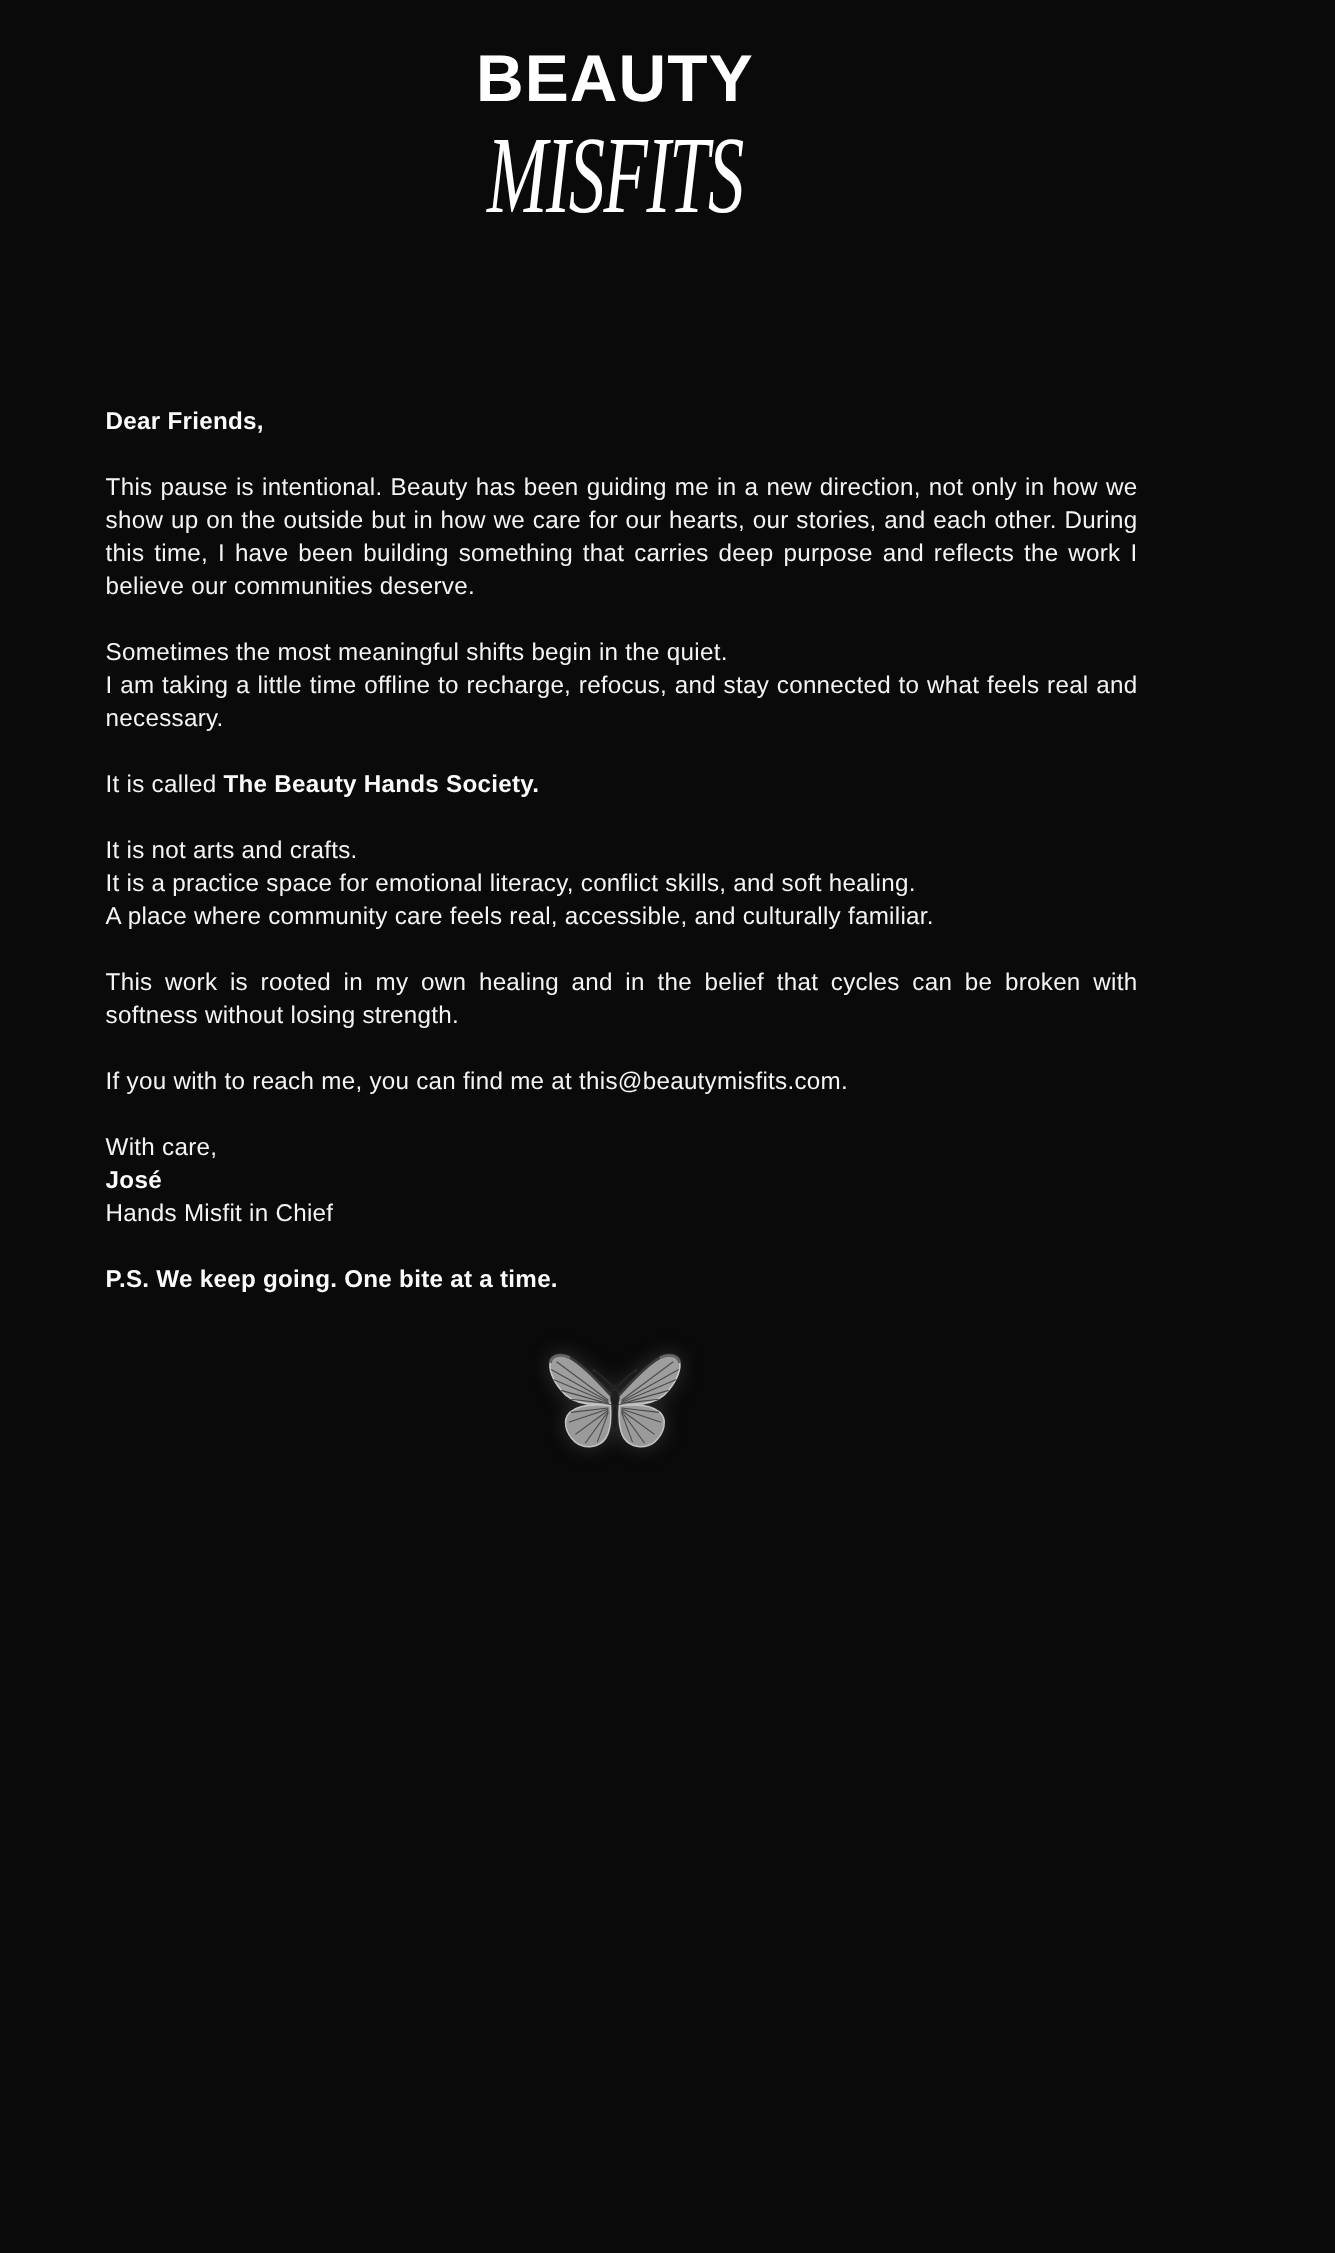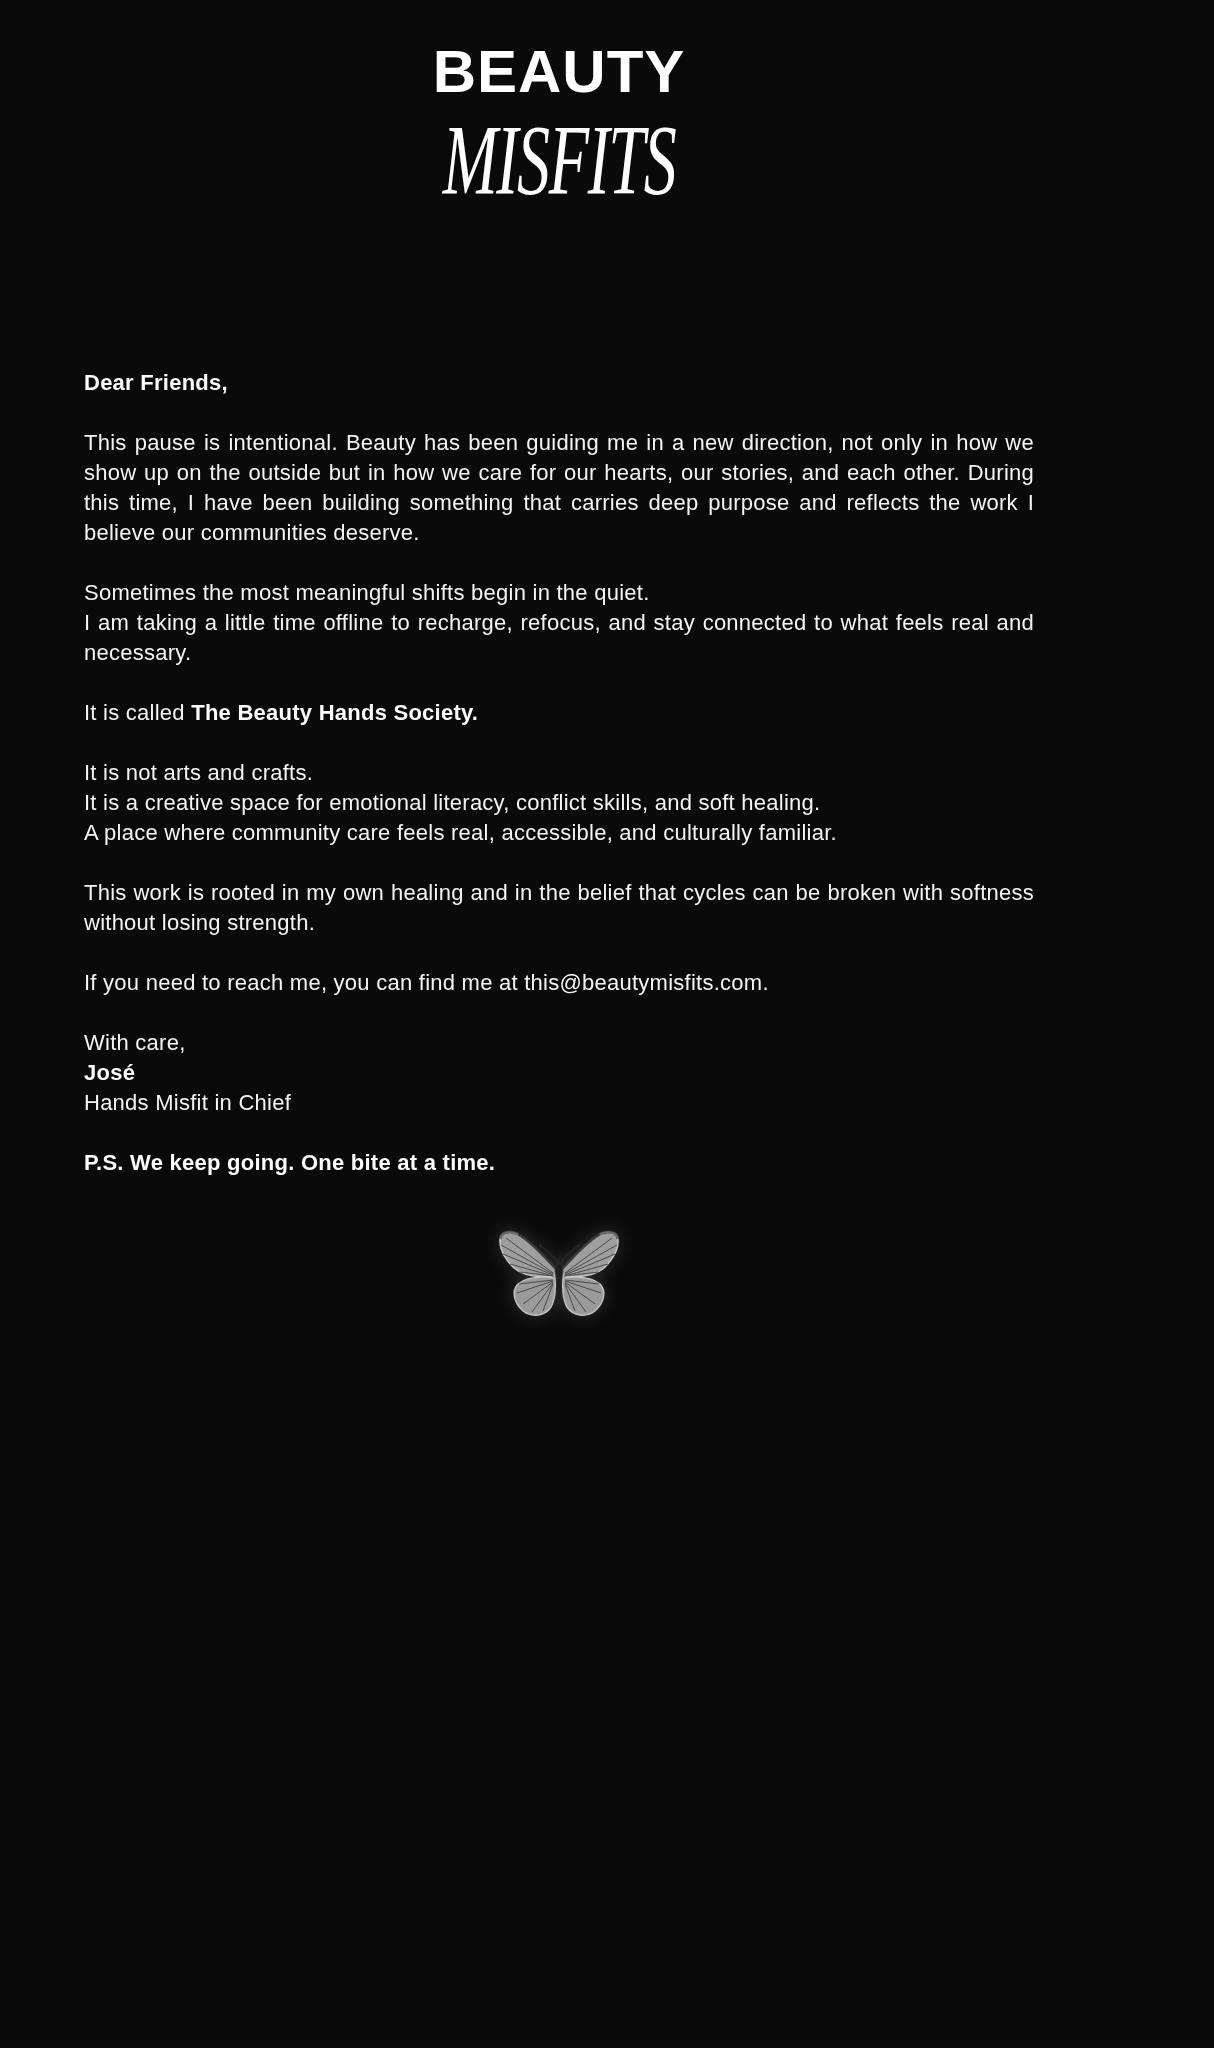--- a/index.html
+++ b/index.html
@@ -32,21 +32,21 @@
 
   
   .letter {
     width: 950px;
     margin: 152px auto 0 auto;
     color: #f4f4f4;
     font-size: 22px; line-height: 30px;
     letter-spacing: 0.25px;
     text-align: justify;
   }
-  .letter p { margin: 0 0 30px 0; }
+  .letter p { margin: 0 0 30px 12px; }
   .letter strong { font-weight: 700; color: #fbfbfb; }
 
   
   .butterfly {
     margin: 45px auto 0 auto;
     width: 144px; height: 100px;
     display: block;
   }
   .butterfly svg {
     display: block;
@@ -61,23 +61,23 @@
   <header class="logo">
     <div class="logo-beauty">BEAUTY</div>
     <div class="logo-misfits">MISFITS</div>
   </header>
 
   <main class="letter" id="letter">
       <p><strong>Dear Friends,</strong></p>
       <p><span>This pause is intentional. Beauty has been guiding me in a new direction, not only in how we show up on the outside but in how we care for our hearts, our stories, and each other. During this time, I have been building something that carries deep purpose and reflects the work I believe our communities deserve.</span></p>
       <p><span>Sometimes the most meaningful shifts begin in the quiet.</span><br><span>I am taking a little time offline to recharge, refocus, and stay connected to what feels real and necessary.</span></p>
       <p><span>It is called </span><strong>The Beauty Hands Society.</strong></p>
-      <p><span>It is not arts and crafts.</span><br><span>It is a creative space for emotional literacy, conflict skills, and soft healing.</span><br><span>A place where community care feels real, accessible, and culturally familiar.</span><br></p>
+      <p><span>It is not arts and crafts.</span><br><span>It is a practice space for emotional literacy, conflict skills, and soft healing.</span><br><span>A place where community care feels real, accessible, and culturally familiar.</span><br></p>
       <p><span>This work is rooted in my own healing and in the belief that cycles can be broken with softness without losing strength.</span></p>
-      <p><span>If you need to reach me, you can find me at </span><span>this@beautymisfits.com</span><span>.</span></p>
+      <p><span>If you with to reach me, you can find me at </span><span>this@beautymisfits.com</span><span>.</span></p>
       <p><span>With care,</span><br><strong>José</strong><br><span>Hands Misfit in Chief</span></p>
       <p><strong>P.S. We keep going. One bite at a time.</strong></p>
     </main>
 
   <figure class="butterfly">
     <svg width="144" height="100" viewBox="0 0 144 100" xmlns="http://www.w3.org/2000/svg">
       <defs>
         <g id="half">
 
           <path d="M 69,46 C 60,36 44,18 31,11 C 22,7 14,9 13,16 C 12,25 18,36 27,45 C 35,52 50,55 68,53 Z" fill="#9e9e9e" stroke="#c9c9c9" stroke-width="1.4"></path>

